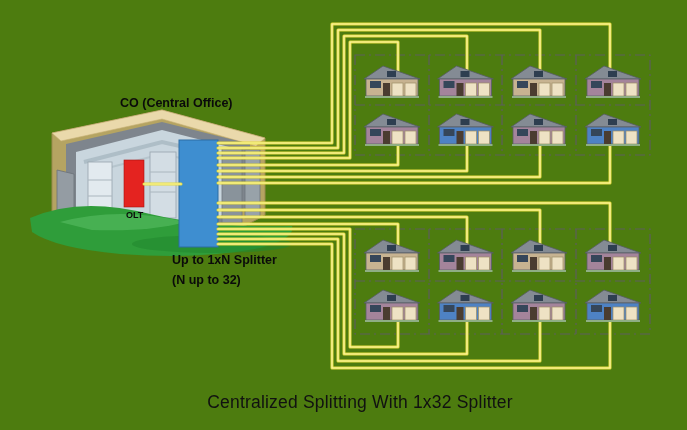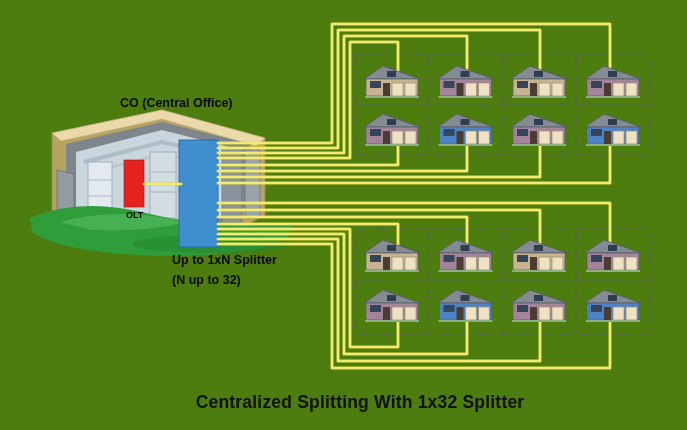--- a/index.html
+++ b/index.html
@@ -2,21 +2,21 @@
 <html><head>
 <meta charset="utf-8">
 <style>
   html,body{margin:0;padding:0;background:#ffffff;}
   #stage{position:relative;width:687px;height:430px;background:#4d7c0f;overflow:hidden;
          font-family:"Liberation Sans",sans-serif;}
   svg text{font-family:"Liberation Sans",sans-serif;font-weight:bold;fill:#0a0a0a;}
   .lbl-lg{font-size:12.5px;}
   .lbl-sm{font-size:9px;}
   #caption{position:absolute;left:33px;top:392px;width:654px;text-align:center;
-           font-size:17.5px;font-weight:bold;color:#111;letter-spacing:0.2px;}
+           font-size:17.5px;font-weight:normal;color:#111;letter-spacing:0.2px;}
 </style>
 </head>
 <body>
 
 <div id="stage">
   <svg id="scene" width="687" height="430" viewBox="0 0 687 430">
 
     <g>
       <polygon points="52,133 162,110 265,138 265,215 215,242 148,250 52,222" stroke="#9a8a4e" stroke-width="1" fill="#b5a462"></polygon>
       <polygon points="52,133 162,110 265,138 256,146 162,119 61,141" stroke="#c8b277" stroke-width="0.6" fill="#ead9ab"></polygon>

